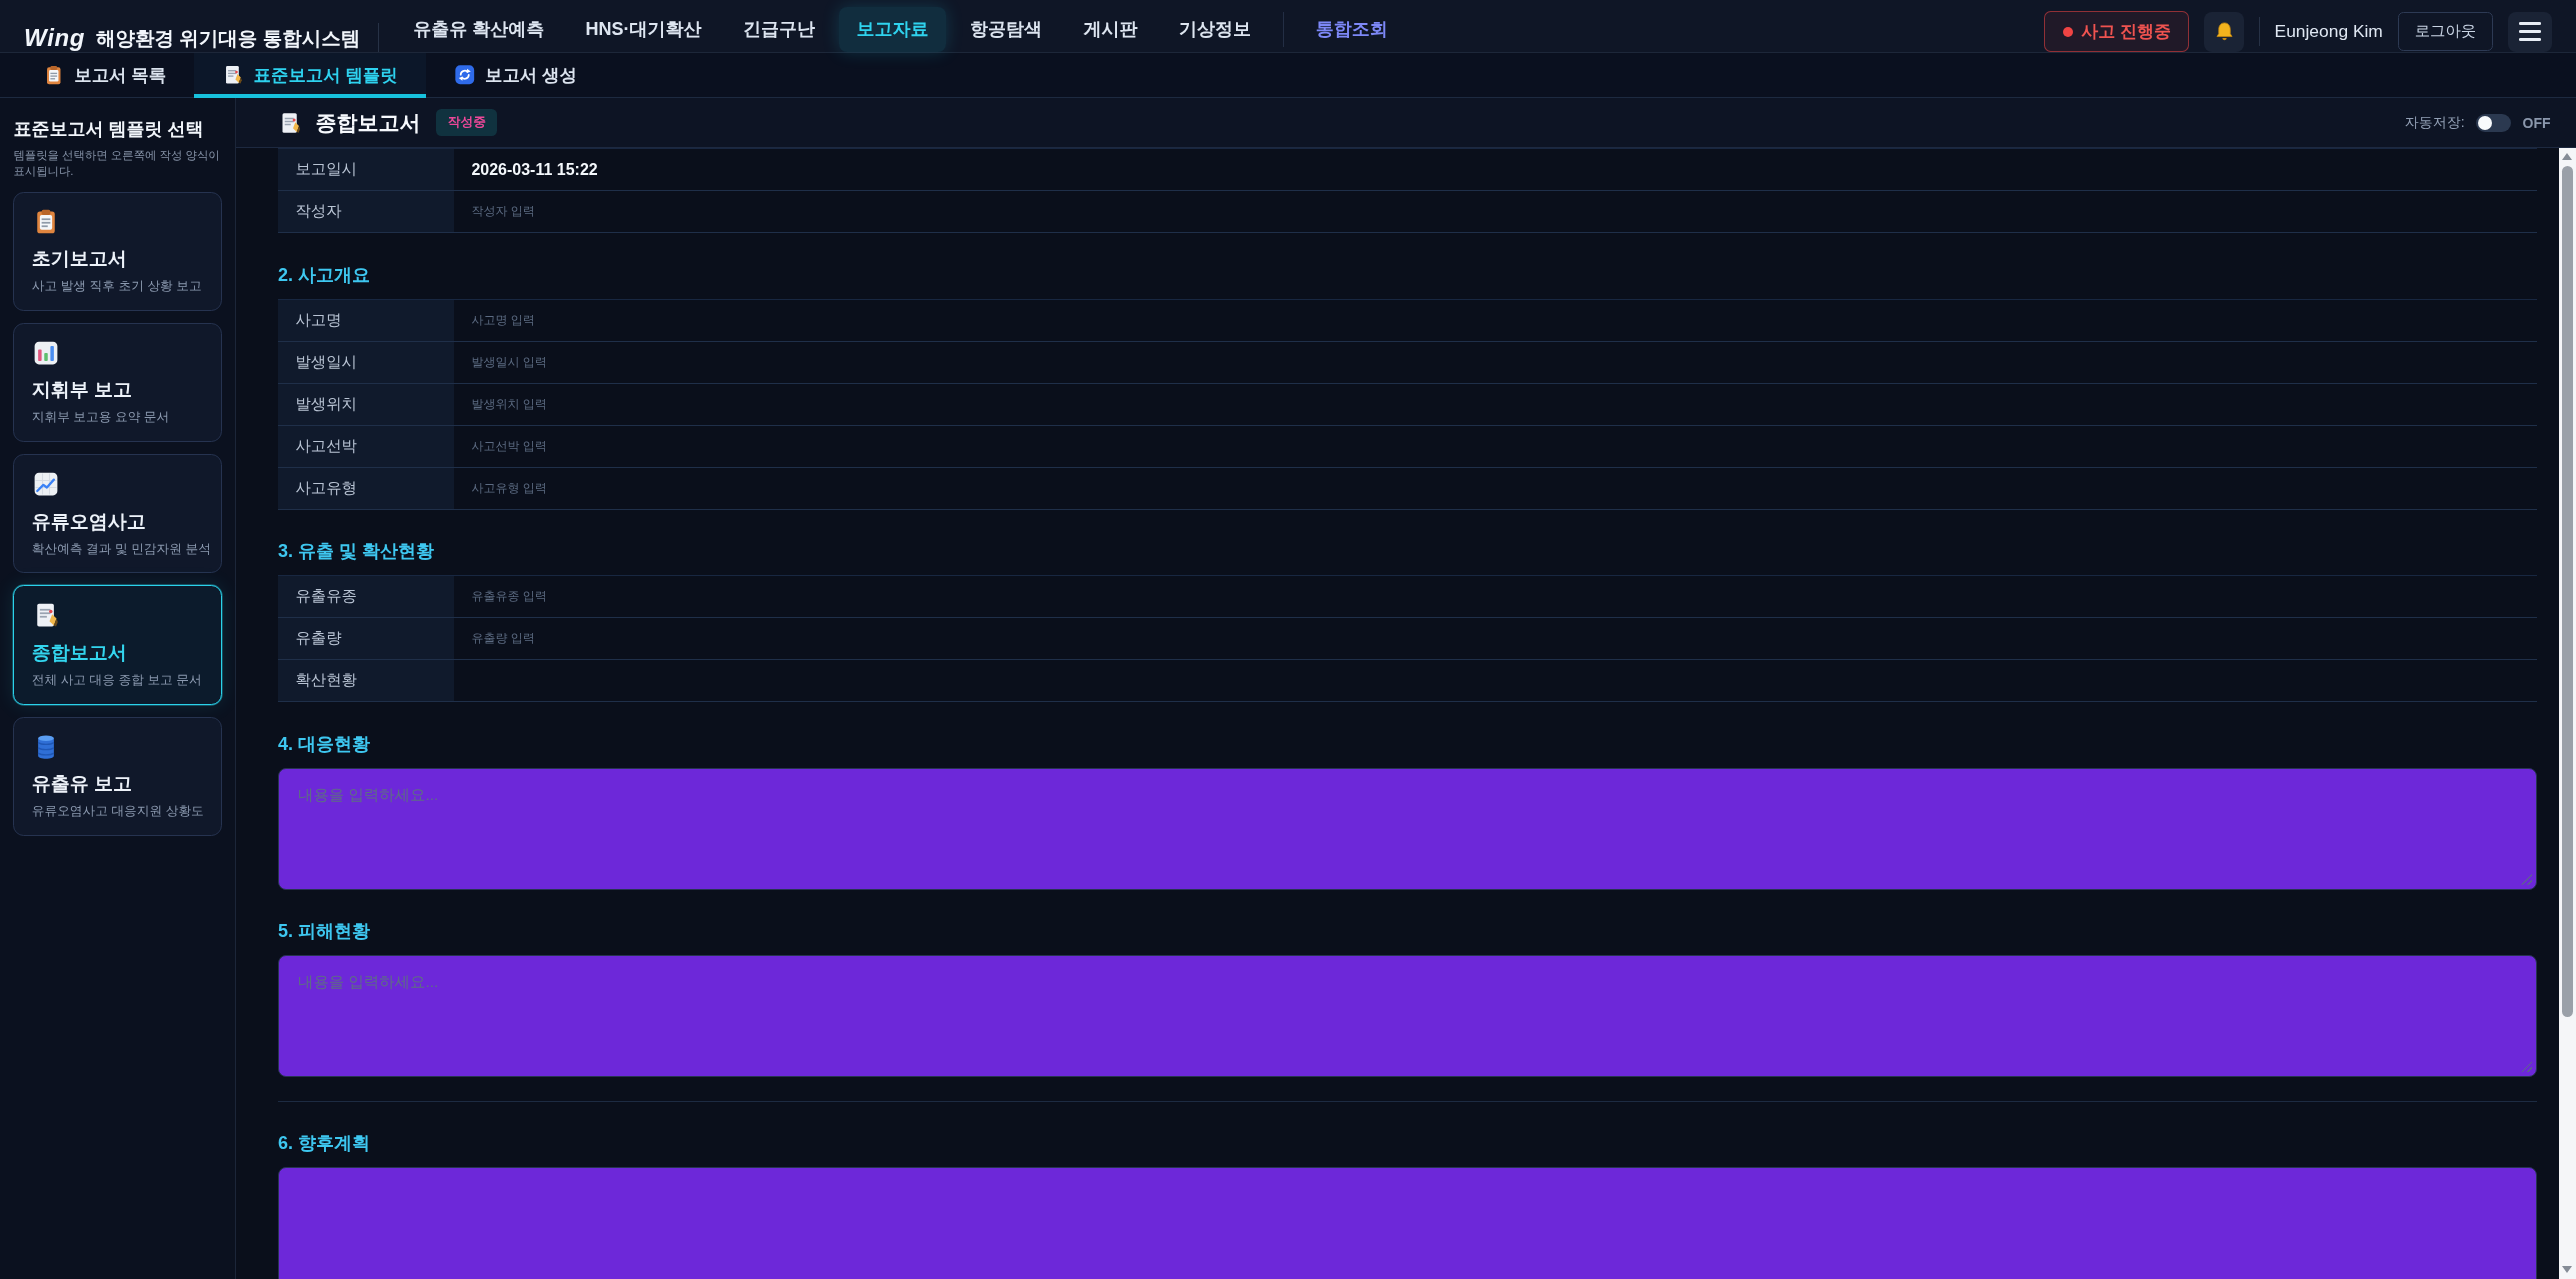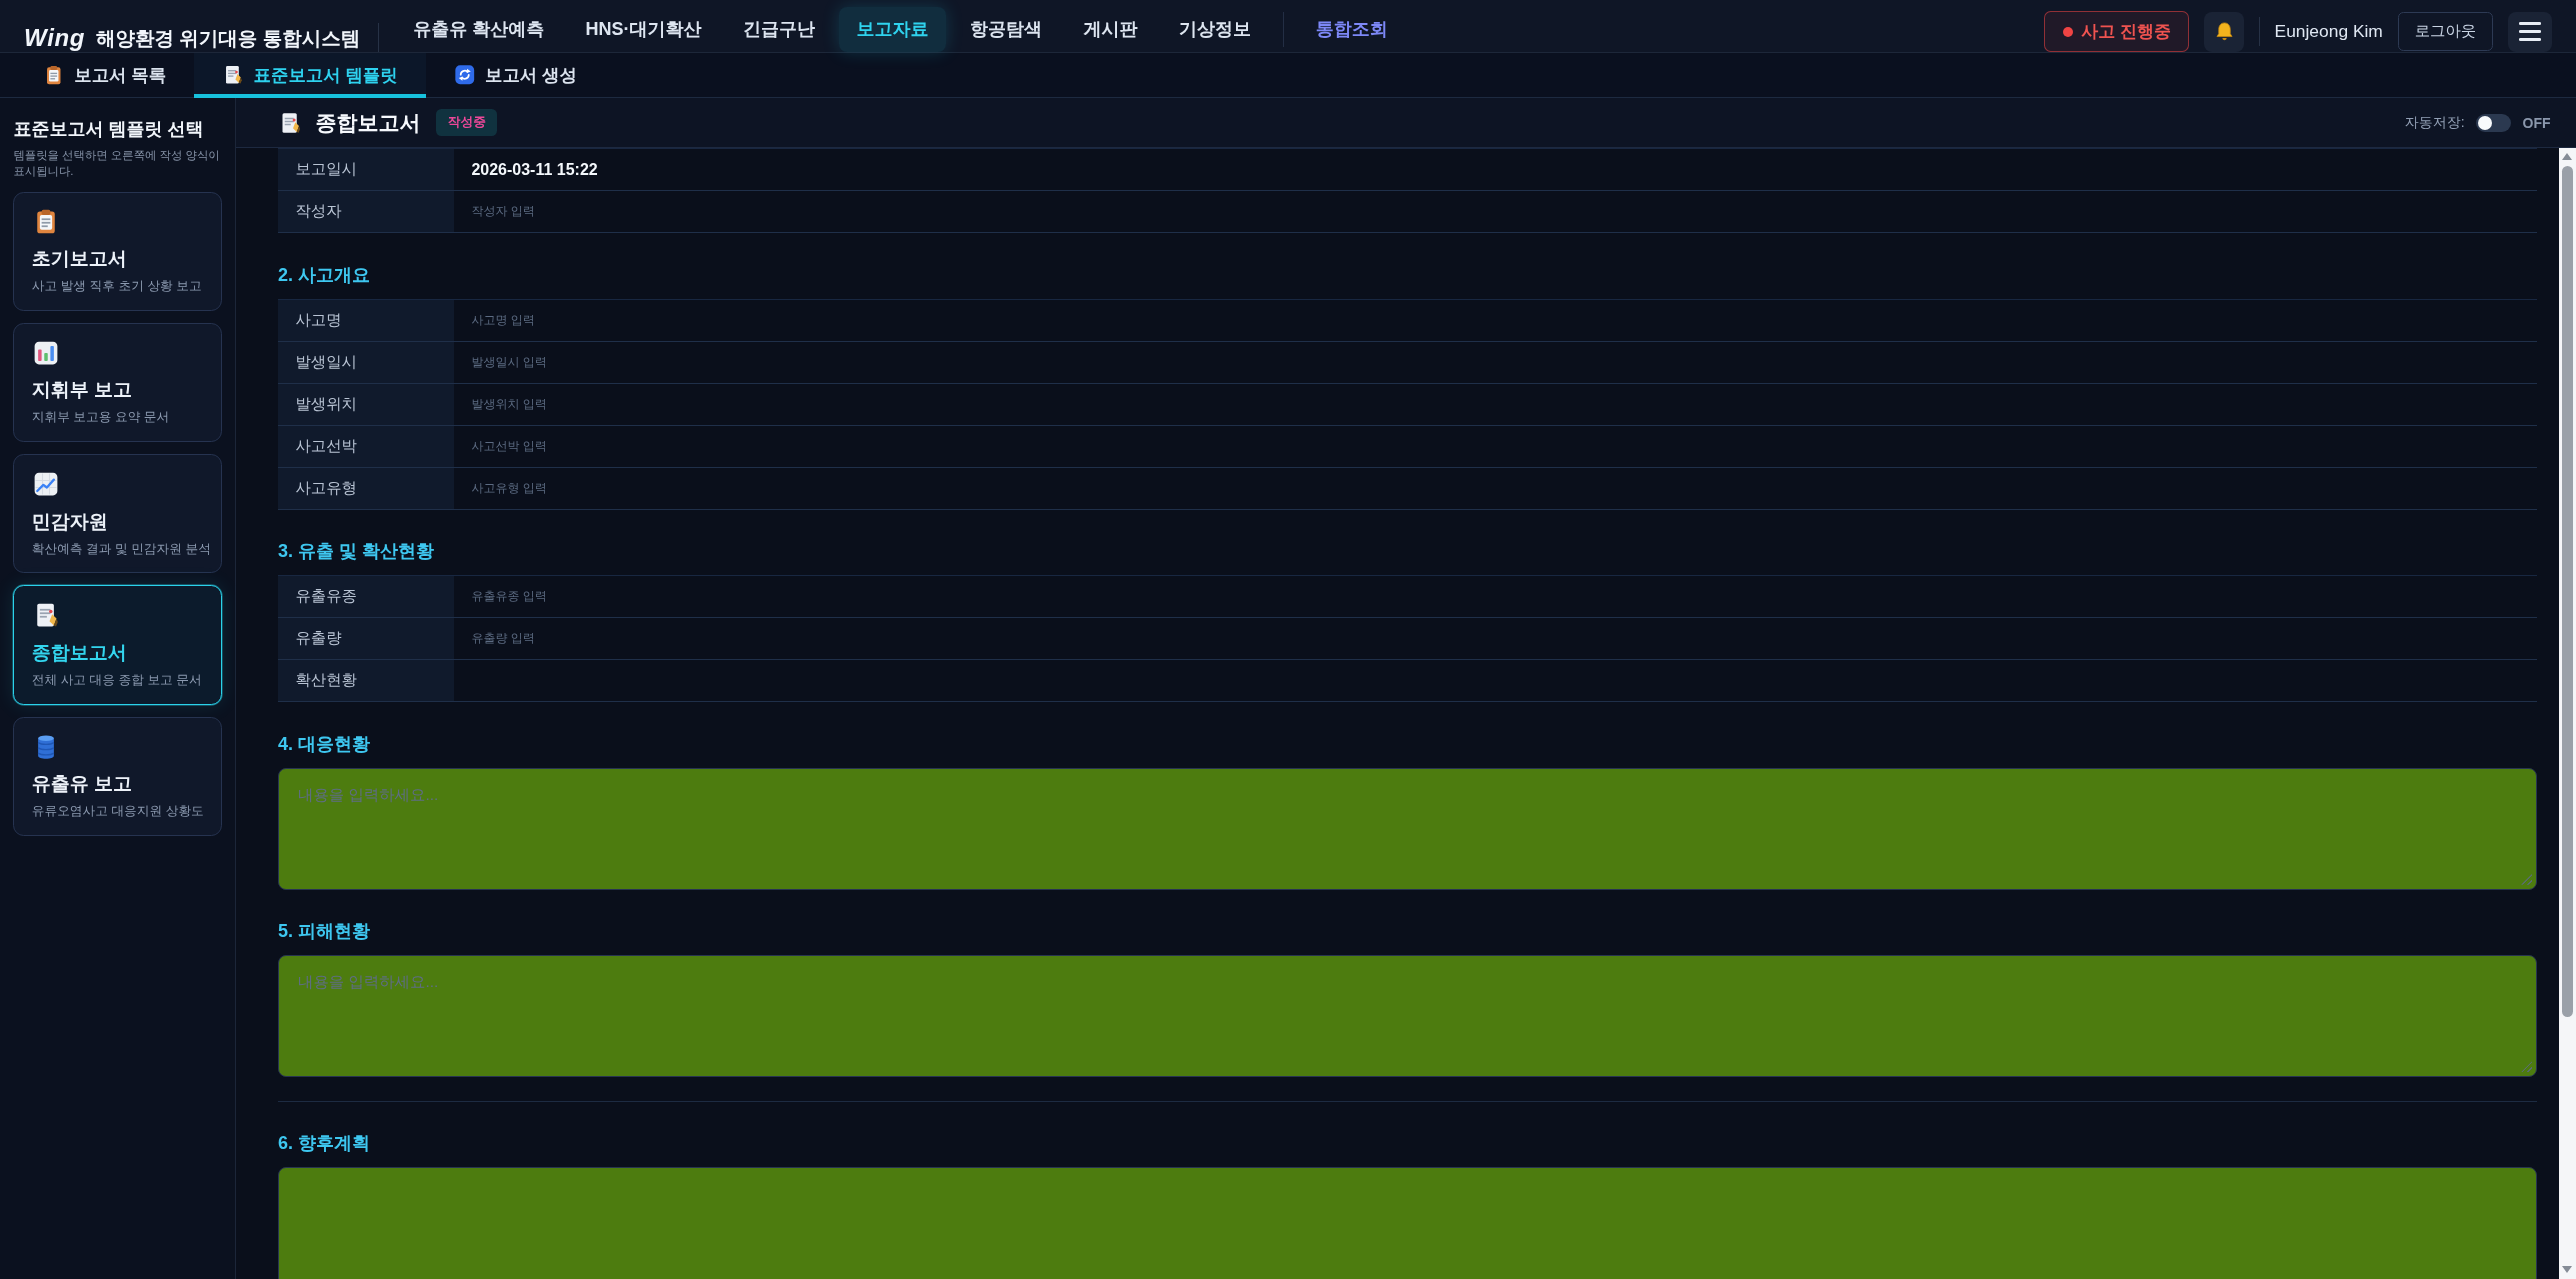--- a/index.html
+++ b/index.html
@@ -67,21 +67,21 @@
   .section-heading { font-size:18px; font-weight:700; color:#3ec7f0; margin:29.5px 0 12px; }
   .section-heading.first { margin-top:20px; }
 
   .ftable { border-top:0.7px solid #182741; }
   .frow { display:grid; grid-template-columns:176px 1fr; border-bottom:0.7px solid #1f2f49; min-height:42px; }
   .fl { background:#101a2c; display:flex; align-items:center; padding:0 17.4px; font-size:15.4px; color:#b9c4d4; white-space:nowrap;}
   .fv { display:flex; align-items:center; padding:0 17.4px; font-size:12px; color:#5c6b82; cursor:text; }
   .fv.value { color:#f4f8fc; font-weight:700; font-size:16px; }
 
   .ta-wrap { position:relative; }
-  .ftextarea { display:block; width:100%; height:122px; background:#4d7c0f; border:0.7px solid #273450;
+  .ftextarea { display:block; width:100%; height:122px; background:#6d28d9; border:0.7px solid #273450;
        border-radius:8px; padding:16px 19px; font-size:15.4px; color:#dfe7f2; resize:none; outline:none; font-family:inherit; }
   .ftextarea::placeholder { color:#5e6d85; }
   .grip { position:absolute; right:4.7px; bottom:4.7px; width:11.4px; height:11.4px;
        background:repeating-linear-gradient(-45deg, transparent 0 2.7px, #5c6b82 2.7px 4px);
        clip-path:polygon(100% 0, 100% 100%, 0 100%); opacity:.85; }
   .divider { height:0.7px; background:#1d2b42; margin-top:24px; }
 
   
   .bottombar { height:58px; background:#0e1626; border-top:0.7px solid #1e2a40;
        display:flex; align-items:center; padding:0 25.5px 0 32px; flex-shrink:0; }
@@ -207,21 +207,21 @@
       <div class="t-title">지휘부 보고</div>
       <div class="t-desc">지휘부 보고용 요약 문서</div>
     </div>
 
     <div class="tcard">
       <svg viewBox="0 0 32 32">
         <rect x="3" y="3" width="26" height="26" rx="5" fill="#edf0f4"></rect>
         <path d="M4 12h24M4 20h24M12 4v24M20 4v24" stroke="#d6dbe3" stroke-width="1.2"></path>
         <path d="M6 24 13 17l4 3 8-9" stroke="#3b82f6" stroke-width="2.6" fill="none" stroke-linecap="round" stroke-linejoin="round"></path>
       </svg>
-      <div class="t-title">민감자원</div>
+      <div class="t-title">유류오염사고</div>
       <div class="t-desc">확산예측 결과 및 민감자원 분석</div>
     </div>
 
     <div class="tcard selected">
       <svg viewBox="0 0 32 32">
         <rect x="6" y="3" width="19" height="26" rx="2" fill="#eef1f6"></rect>
         <rect x="9" y="9" width="12" height="2" fill="#99a3b1"></rect>
           <rect x="9" y="13" width="12" height="2" fill="#99a3b1"></rect>
           <rect x="9" y="17" width="8" height="2" fill="#99a3b1"></rect>
         <circle cx="21.5" cy="12" r="2" fill="#e5484d"></circle>

